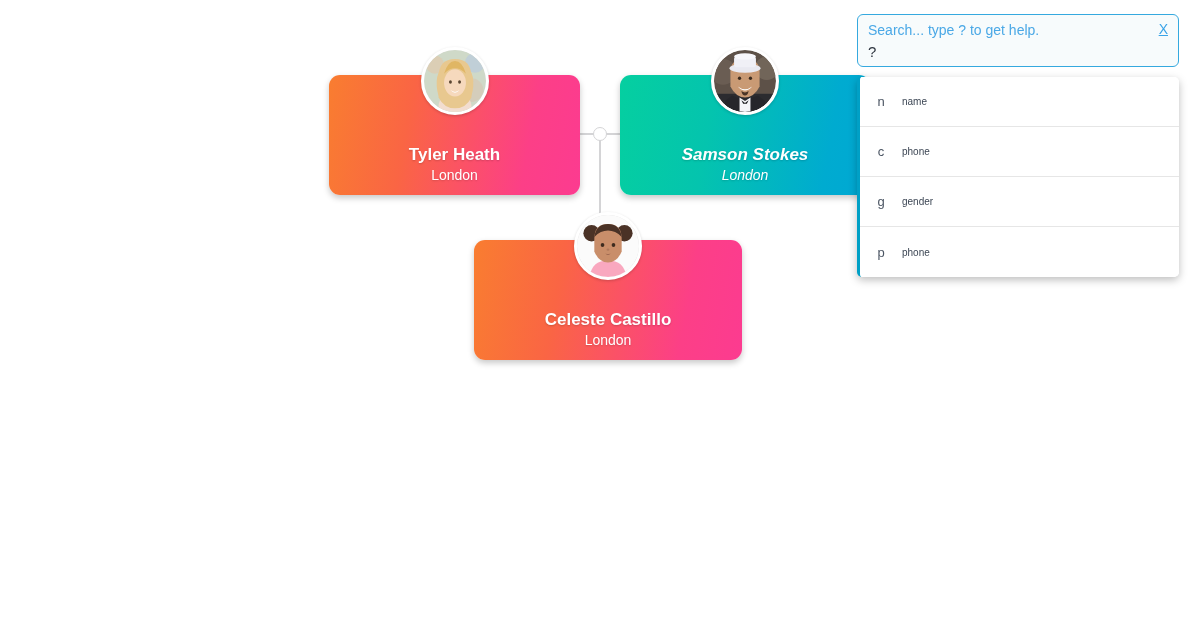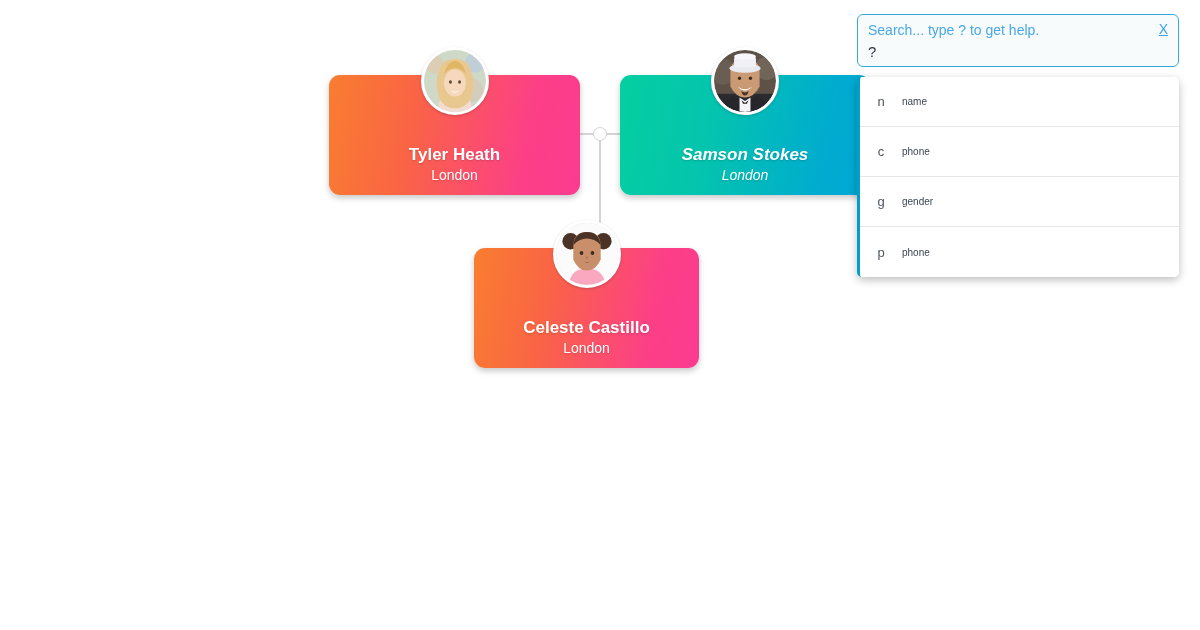--- a/index.html
+++ b/index.html
@@ -42,21 +42,21 @@
   .card {
     position: absolute;
     border-radius: 11px;
     box-shadow: 0 3px 6px rgba(0,0,0,0.22);
     z-index: 3;
   }
   #card-tyler   { left: 329px; top: 75px;  width: 251px; height: 120px;
                   background: linear-gradient(100deg, #f97d30 0%, #fa6544 32%, #fc3f87 78%, #fc3b90 100%); }
   #card-samson  { left: 620px; top: 75px;  width: 250px; height: 120px;
                   background: linear-gradient(100deg, #05cfa0 0%, #04c4ae 36%, #00abd0 82%, #00a8d4 100%); font-style: italic; }
-  #card-celeste { left: 474px; top: 248px; width: 225px; height: 120px;
+  #card-celeste { left: 474px; top: 240px; width: 268px; height: 120px;
                   background: linear-gradient(100deg, #f97d30 0%, #fa6544 32%, #fc3f87 78%, #fc3b90 100%); }
 
   .avatar {
     position: absolute;
     left: 50%;
     top: -28px;
     transform: translateX(-50%);
     width: 68px; height: 68px;
     border-radius: 50%;
     border: 3px solid #ffffff;

